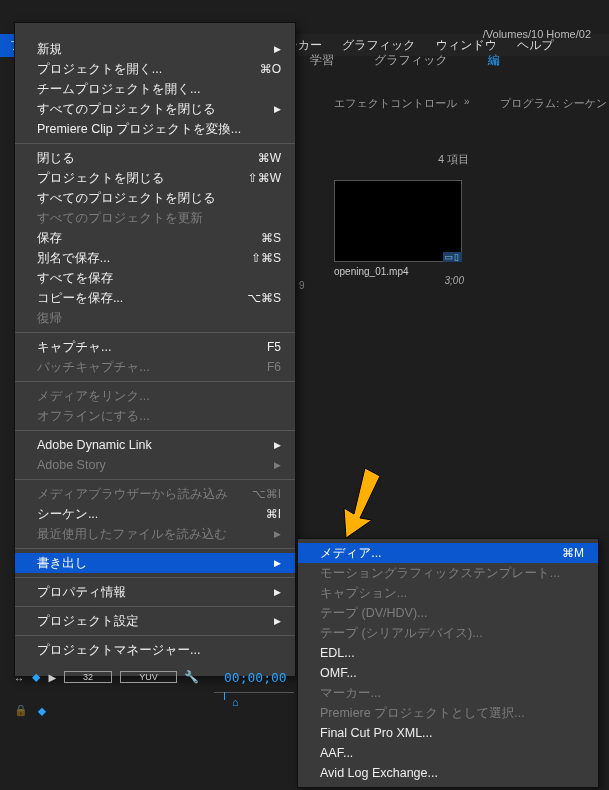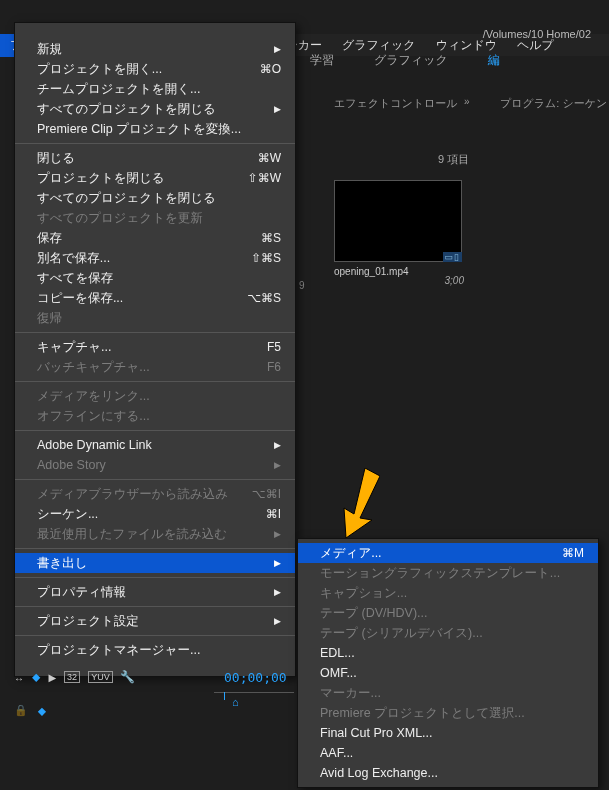--- a/index.html
+++ b/index.html
@@ -35,21 +35,21 @@
   
   .submenu { position:absolute; left:297px; top:538px; width:302px; background:#3a3a3a; color:#eee;
              border:1px solid #111; box-shadow:3px 3px 8px rgba(0,0,0,.5); padding:4px 0; font-size:12.5px; }
 
   
   .bigarrow { position:absolute; left:330px; top:468px; width:50px; height:70px; pointer-events:none; }
 
   
   .timeline { position:absolute; left:14px; top:670px; width:280px; height:46px; }
   .tl-icons { display:flex; gap:8px; align-items:center; font-size:10px; color:#ccc; }
-  .tl-icons .box { border:1px solid #999; padding:0 2px; font-size:9px; }
+  .tl-icons .box { border:1px solid #999; padding:0 18px; font-size:9px; }
   .tl-tc { position:absolute; left:210px; top:0; color:#27a3ff; font-size:13px; font-family:monospace; }
   .tl-ruler { position:absolute; left:200px; top:22px; width:80px; height:14px; border-top:1px solid #555; }
   .tl-ruler::before { content:""; position:absolute; left:10px; top:-1px; width:1px; height:8px; background:#27a3ff; }
   .tl-home { position:absolute; left:218px; top:26px; color:#27a3ff; font-size:11px; }
   .tl-below { position:absolute; top:34px; left:0; display:flex; gap:10px; font-size:11px; color:#888; }
   .bluekey { color:#27a3ff; font-size:12px; }
 </style>
 </head>
 <body>
 
@@ -69,21 +69,21 @@
 <div class="workspace-tabs">
   <span>学習</span>
   <span>グラフィック</span>
   <span style="color:#27a3ff">編</span>
 </div>
 
 <div id="efc" class="panellabel">エフェクトコントロール</div>
 <div id="chev">»</div>
 <div id="prg" class="panellabel">プログラム: シーケン</div>
 
-<div class="itemcount">9 項目</div>
+<div class="itemcount">4 項目</div>
 
 <div class="thumb">
   <div class="img"></div>
   <div class="badge">▭▯</div>
   <div class="name">opening_01.mp4</div>
   <div class="dur">3;00</div>
 </div>
 <div class="row9">9</div>
 
 <div class="menu" id="file-menu">

